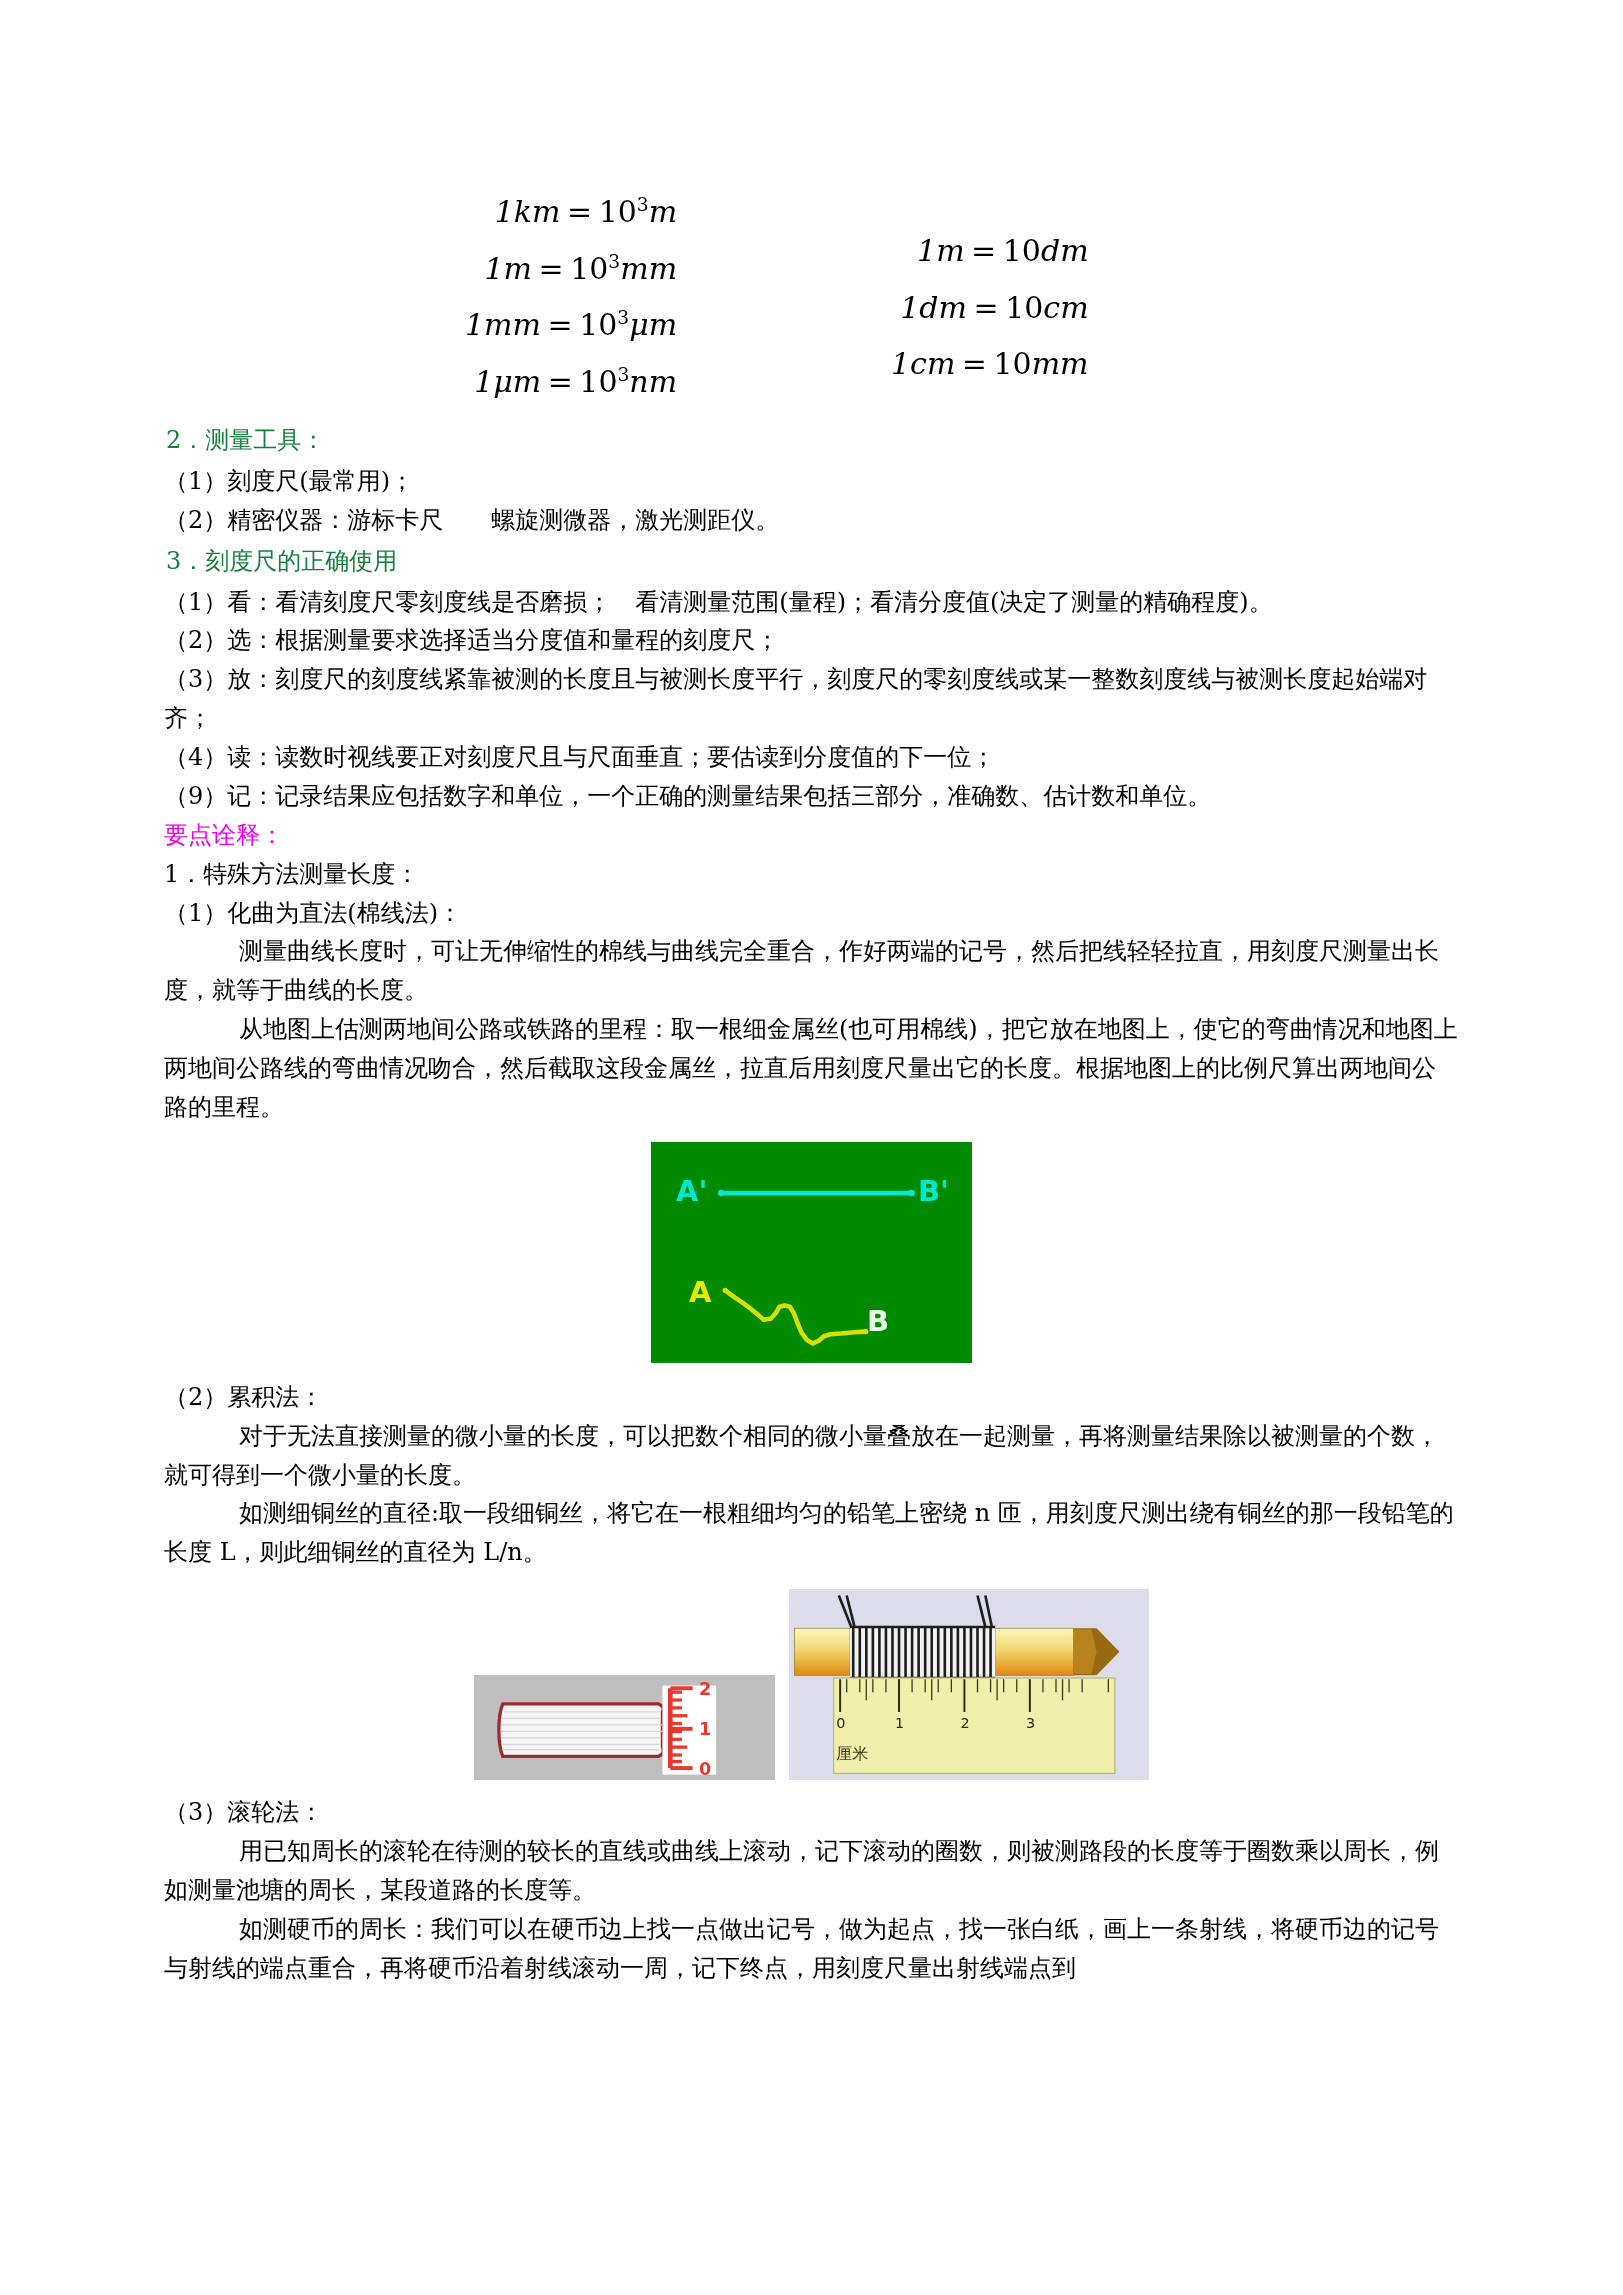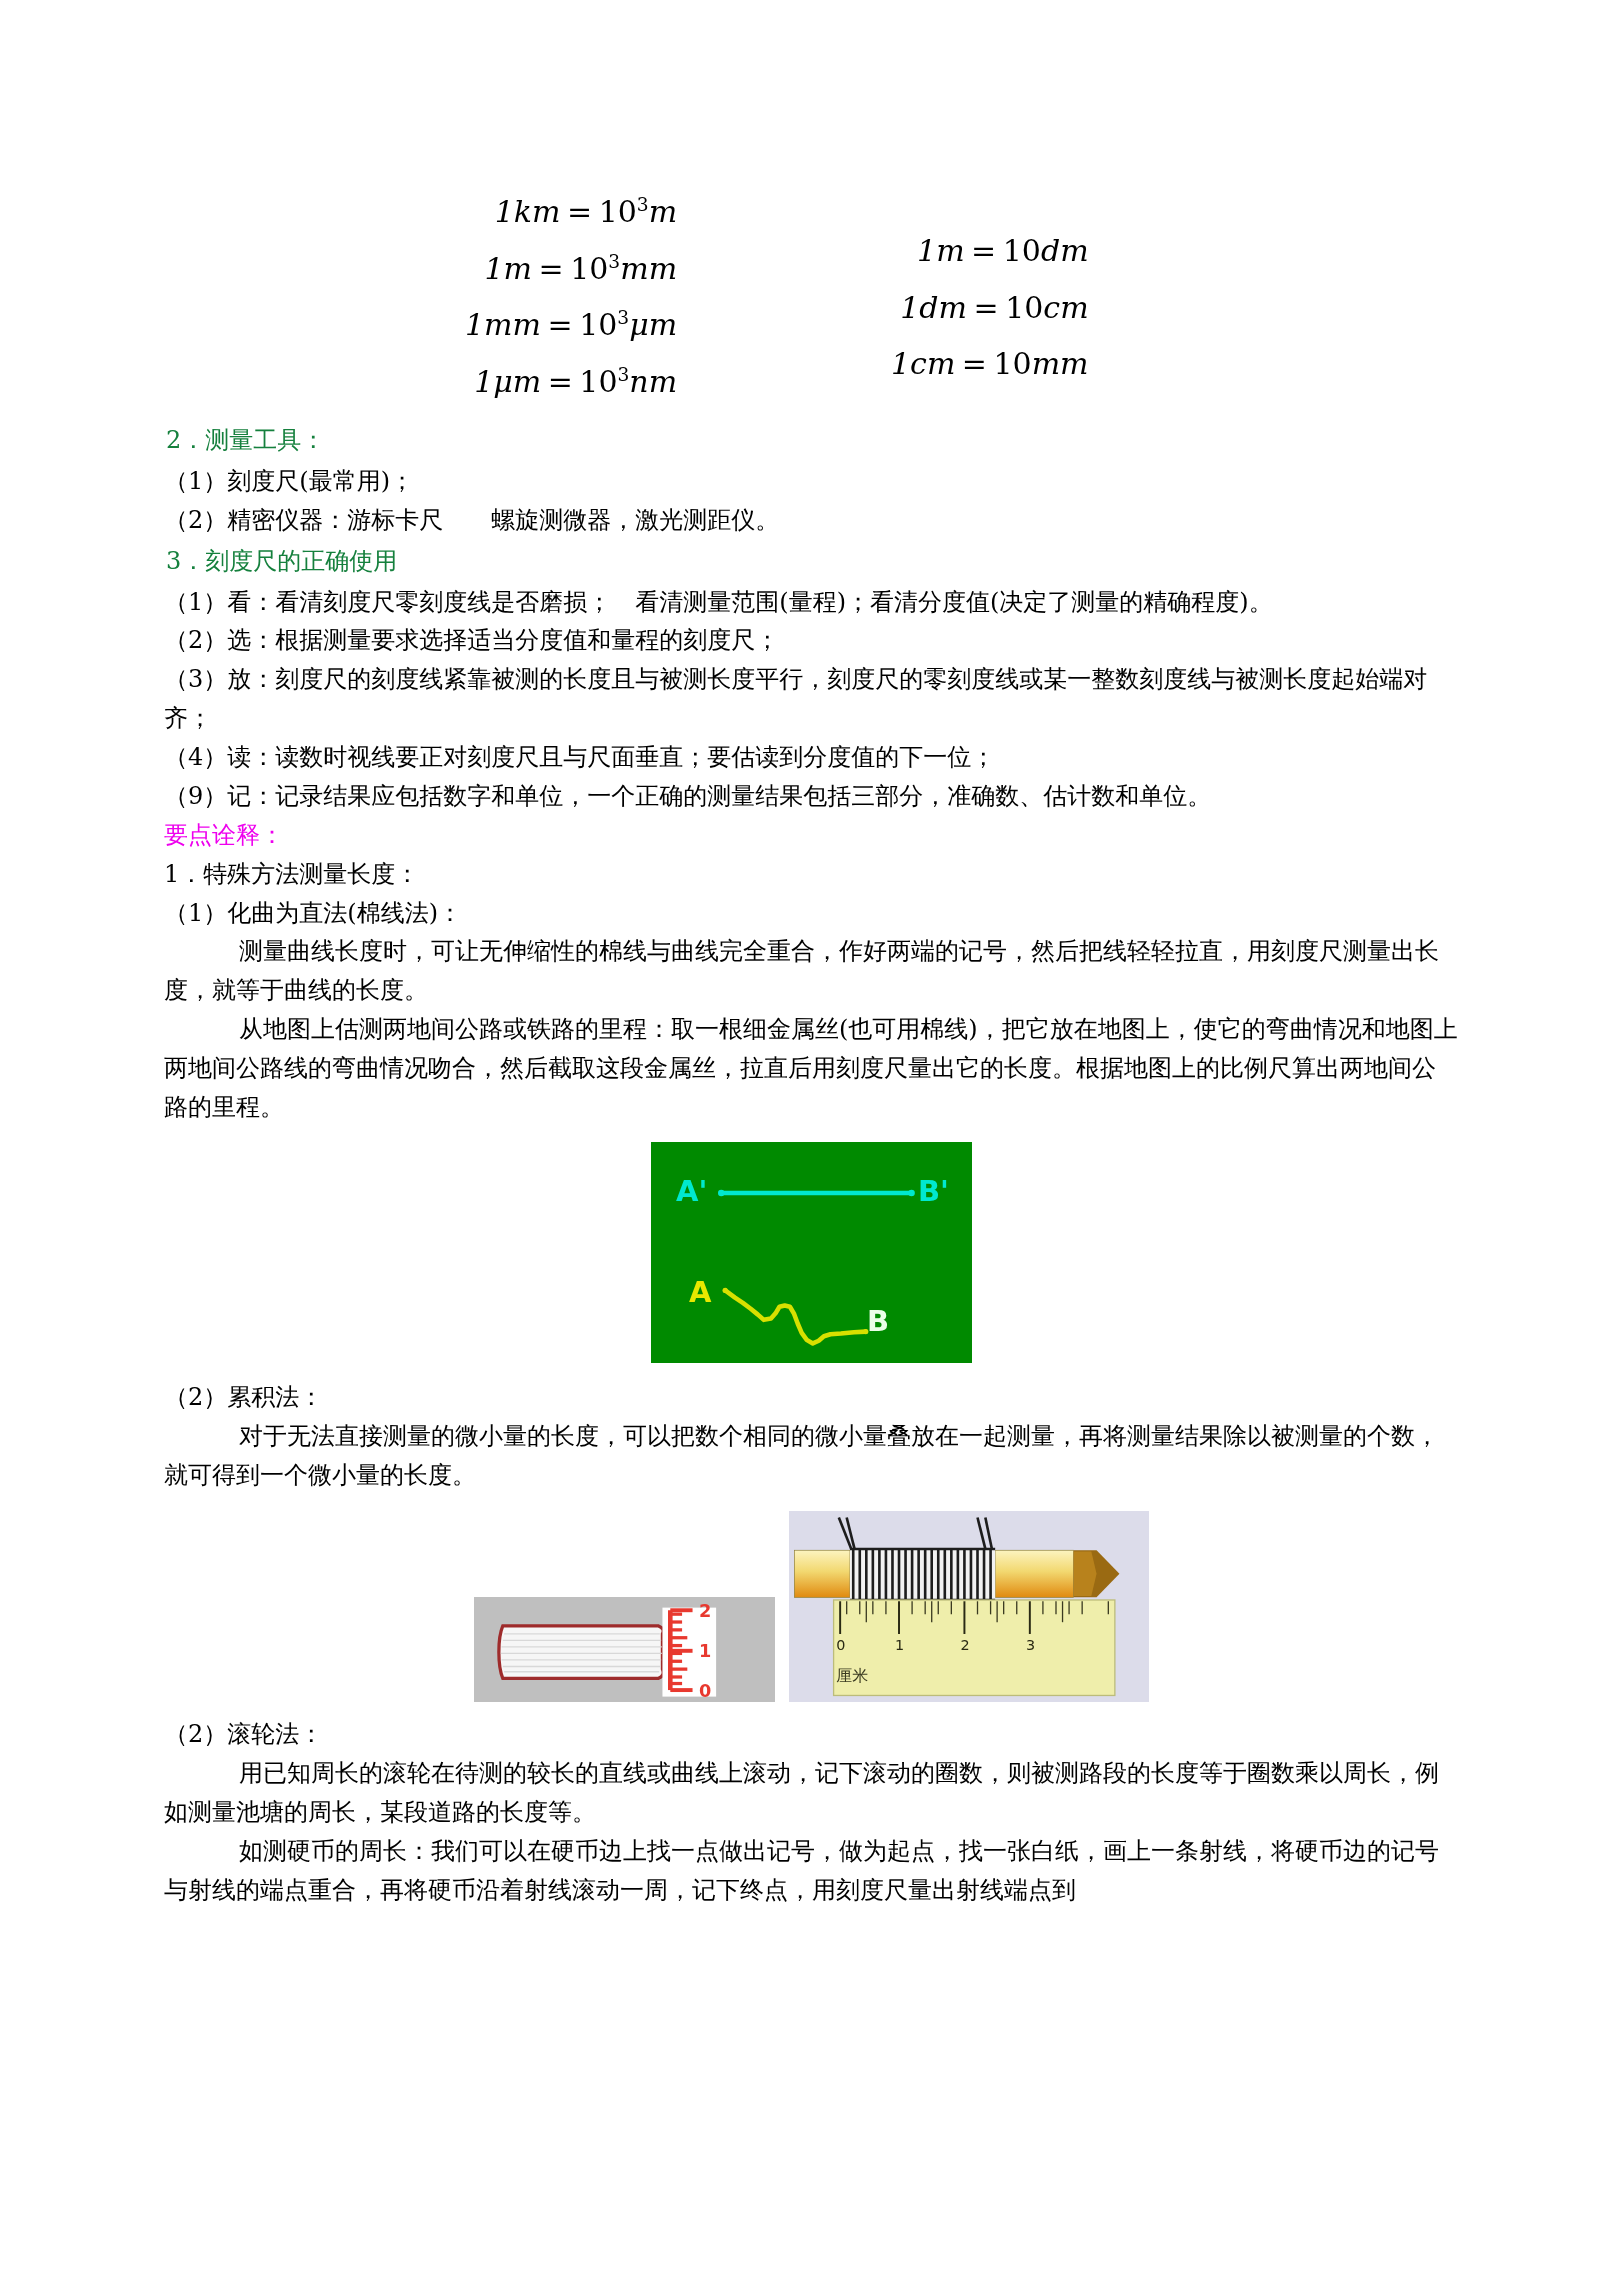--- a/index.html
+++ b/index.html
@@ -220,20 +220,21 @@
         </svg>
         <span class="lbl lbl-ap">A'</span>
         <span class="lbl lbl-bp">B'</span>
         <span class="lbl lbl-a">A</span>
         <span class="lbl lbl-b">B</span>
       </div>
     </div>
 
     <p class="ln ind1">（2）累积法：</p>
     <p class="para deep">对于无法直接测量的微小量的长度，可以把数个相同的微小量叠放在一起测量，再将测量结果除以被测量的个数，就可得到一个微小量的长度。</p>
+    <p class="para deep">如测细铜丝的直径:取一段细铜丝，将它在一根粗细均匀的铅笔上密绕 n 匝，用刻度尺测出绕有铜丝的那一段铅笔的长度 L，则此细铜丝的直径为 L/n。</p>
 
     <div class="fig-photos">
 
       <div class="fig-book">
         <svg width="301" height="105" viewBox="0 0 460 160" style="font-size:37px">
 
           <path d="M 44 44 L 282 44 Q 292 48 288 56 L 288 110 Q 292 120 282 124 L 44 124 Q 38 110 38 84 Q 38 58 44 44 Z" fill="#f6f6f6" stroke="#9e2b2b" stroke-width="5"></path>
           <g stroke="#d8d8d8" stroke-width="2">
             <line x1="46" y1="56" x2="284" y2="56"></line>
             <line x1="44" y1="66" x2="286" y2="66"></line>
@@ -359,19 +360,19 @@
           <text x="72" y="212" font-family="DejaVu Sans, Liberation Sans, sans-serif" font-size="22" fill="#2a2a14">0</text>
           <text x="162" y="212" font-family="DejaVu Sans, Liberation Sans, sans-serif" font-size="22" fill="#2a2a14">1</text>
           <text x="262" y="212" font-family="DejaVu Sans, Liberation Sans, sans-serif" font-size="22" fill="#2a2a14">2</text>
           <text x="362" y="212" font-family="DejaVu Sans, Liberation Sans, sans-serif" font-size="22" fill="#2a2a14">3</text>
         </svg>
         <span class="ruler-cn">厘米</span>
       </div>
 
     </div>
 
-    <p class="ln ind1">（2）滚轮法：</p>
+    <p class="ln ind1">（3）滚轮法：</p>
     <p class="para deep">用已知周长的滚轮在待测的较长的直线或曲线上滚动，记下滚动的圈数，则被测路段的长度等于圈数乘以周长，例如测量池塘的周长，某段道路的长度等。</p>
     <p class="para deep">如测硬币的周长：我们可以在硬币边上找一点做出记号，做为起点，找一张白纸，画上一条射线，将硬币边的记号与射线的端点重合，再将硬币沿着射线滚动一周，记下终点，用刻度尺量出射线端点到</p>
 
   </div>
 </div>
 
 
 </body></html>

